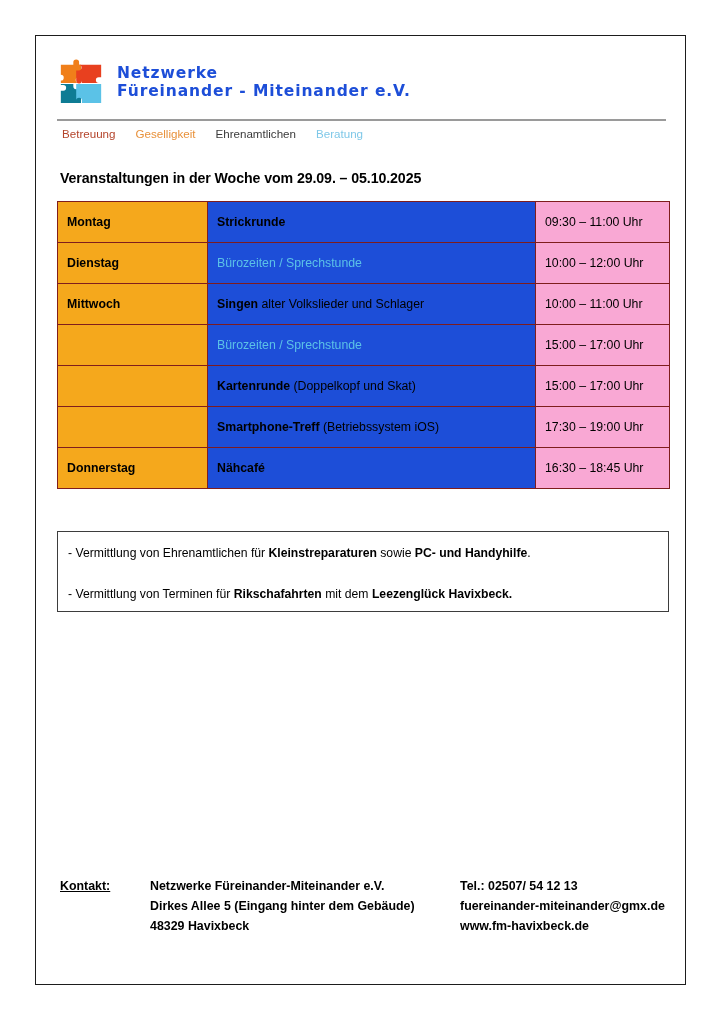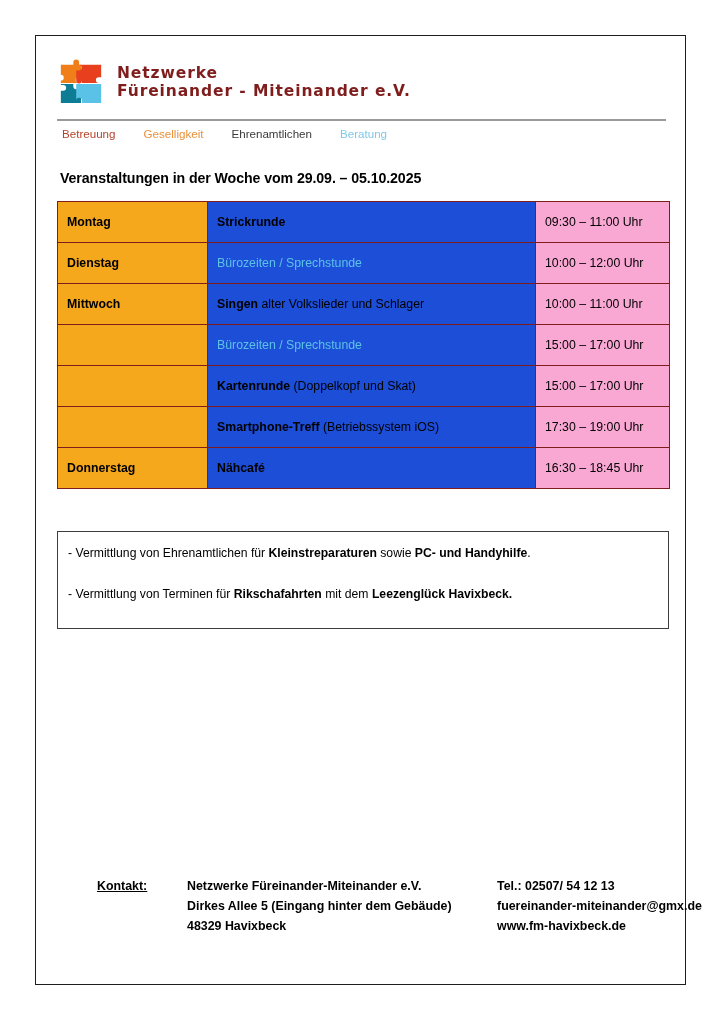--- a/index.html
+++ b/index.html
@@ -53,37 +53,37 @@
     display: flex;
     flex-direction: column;
     justify-content: center;
     line-height: 1.18;
   }
   .logo-line {
     font-family: "DejaVu Sans", sans-serif;
     font-weight: bold;
     font-size: 15.5px;
     letter-spacing: 0.9px;
-    color: #7f1d1d;
+    color: #1d4ed8;
     white-space: nowrap;
   }
 
   .rule {
     margin-top: 8px;
     height: 2px;
     background: #9a9a9a;
     width: 100%;
   }
 
   
   .nav {
     margin-top: 6px;
     display: flex;
     align-items: baseline;
-    gap: 28px;
+    gap: 20px;
     font-size: 11.6px;
     padding-left: 5px;
   }
   .nav-item { white-space: nowrap; }
 
   
   .doc-title {
     margin-top: 30px;
     padding-left: 3px;
     font-size: 14.2px;
@@ -125,21 +125,21 @@
     color: #5BC2E7;
   }
   .event-bold { font-weight: bold; }
 
   
   .notes {
     margin-top: 42px;
     width: 612px;
     border: 1.2px solid #3d3d3d;
     box-sizing: border-box;
-    padding: 14px 10px 25px 10px;
+    padding: 14px 10px 8px 10px;
     font-size: 12.2px;
   }
   .note-line {
     line-height: 1.3;
   }
   .note-line + .note-line { margin-top: 25px; }
 
   
   .contact {
     position: absolute;
@@ -149,21 +149,20 @@
     gap: 0px;
     font-size: 12.4px;
     font-weight: bold;
     line-height: 1.62;
   }
   .contact-label {
     width: 68px;
     flex: 0 0 68px;
     text-decoration: underline;
     white-space: nowrap;
-    margin-left: 37px;
   }
   .contact-addr {
     width: 310px;
     flex: 0 0 310px;
   }
   .contact-comm { flex: 1 1 auto; }
   .contact-addr div, .contact-comm div { white-space: nowrap; margin-left: 22px; }
 </style>
 </head>
 <body>

